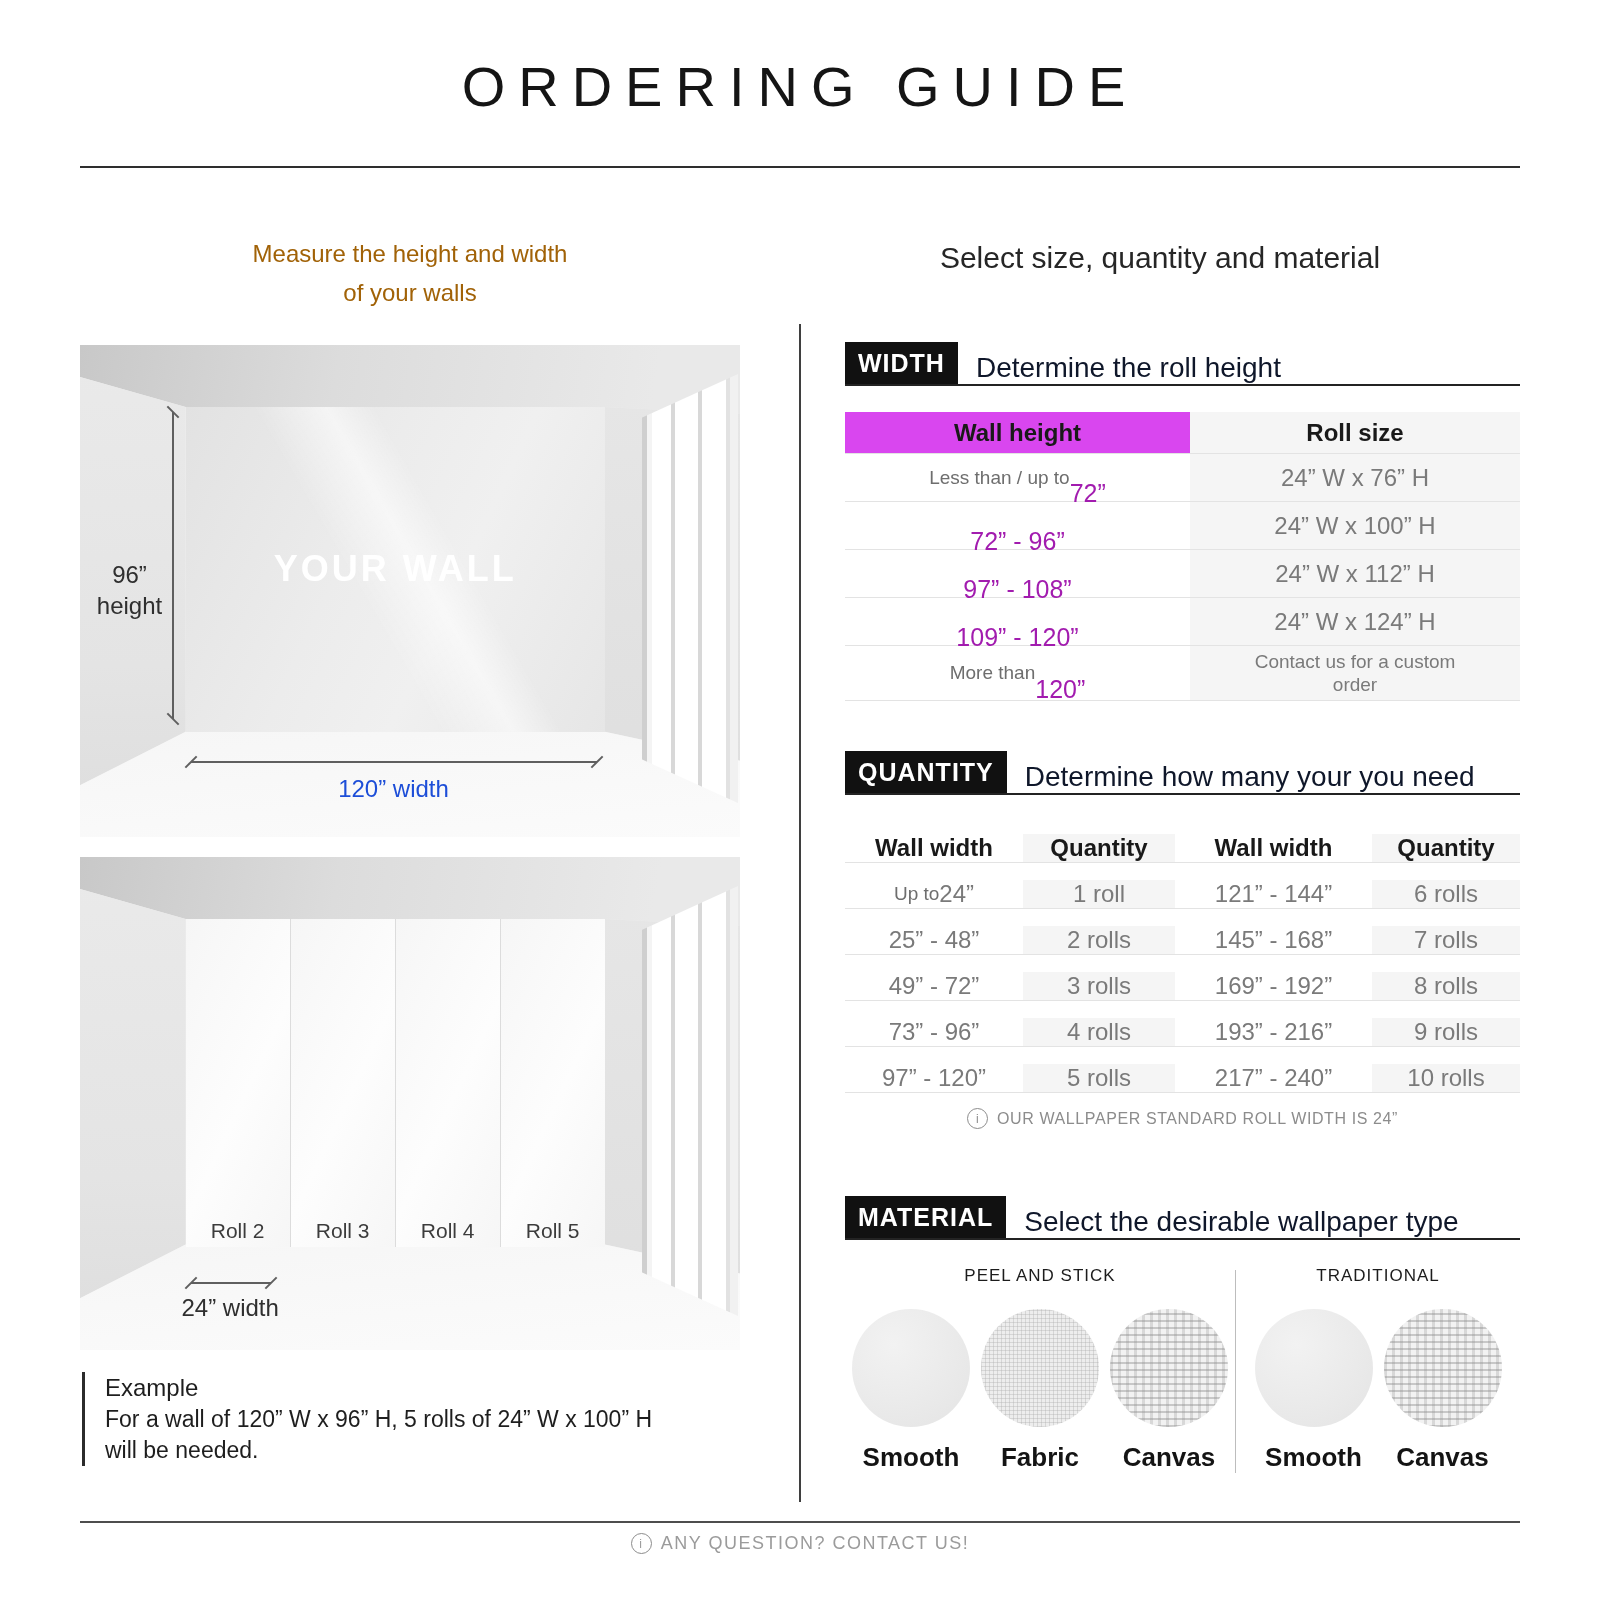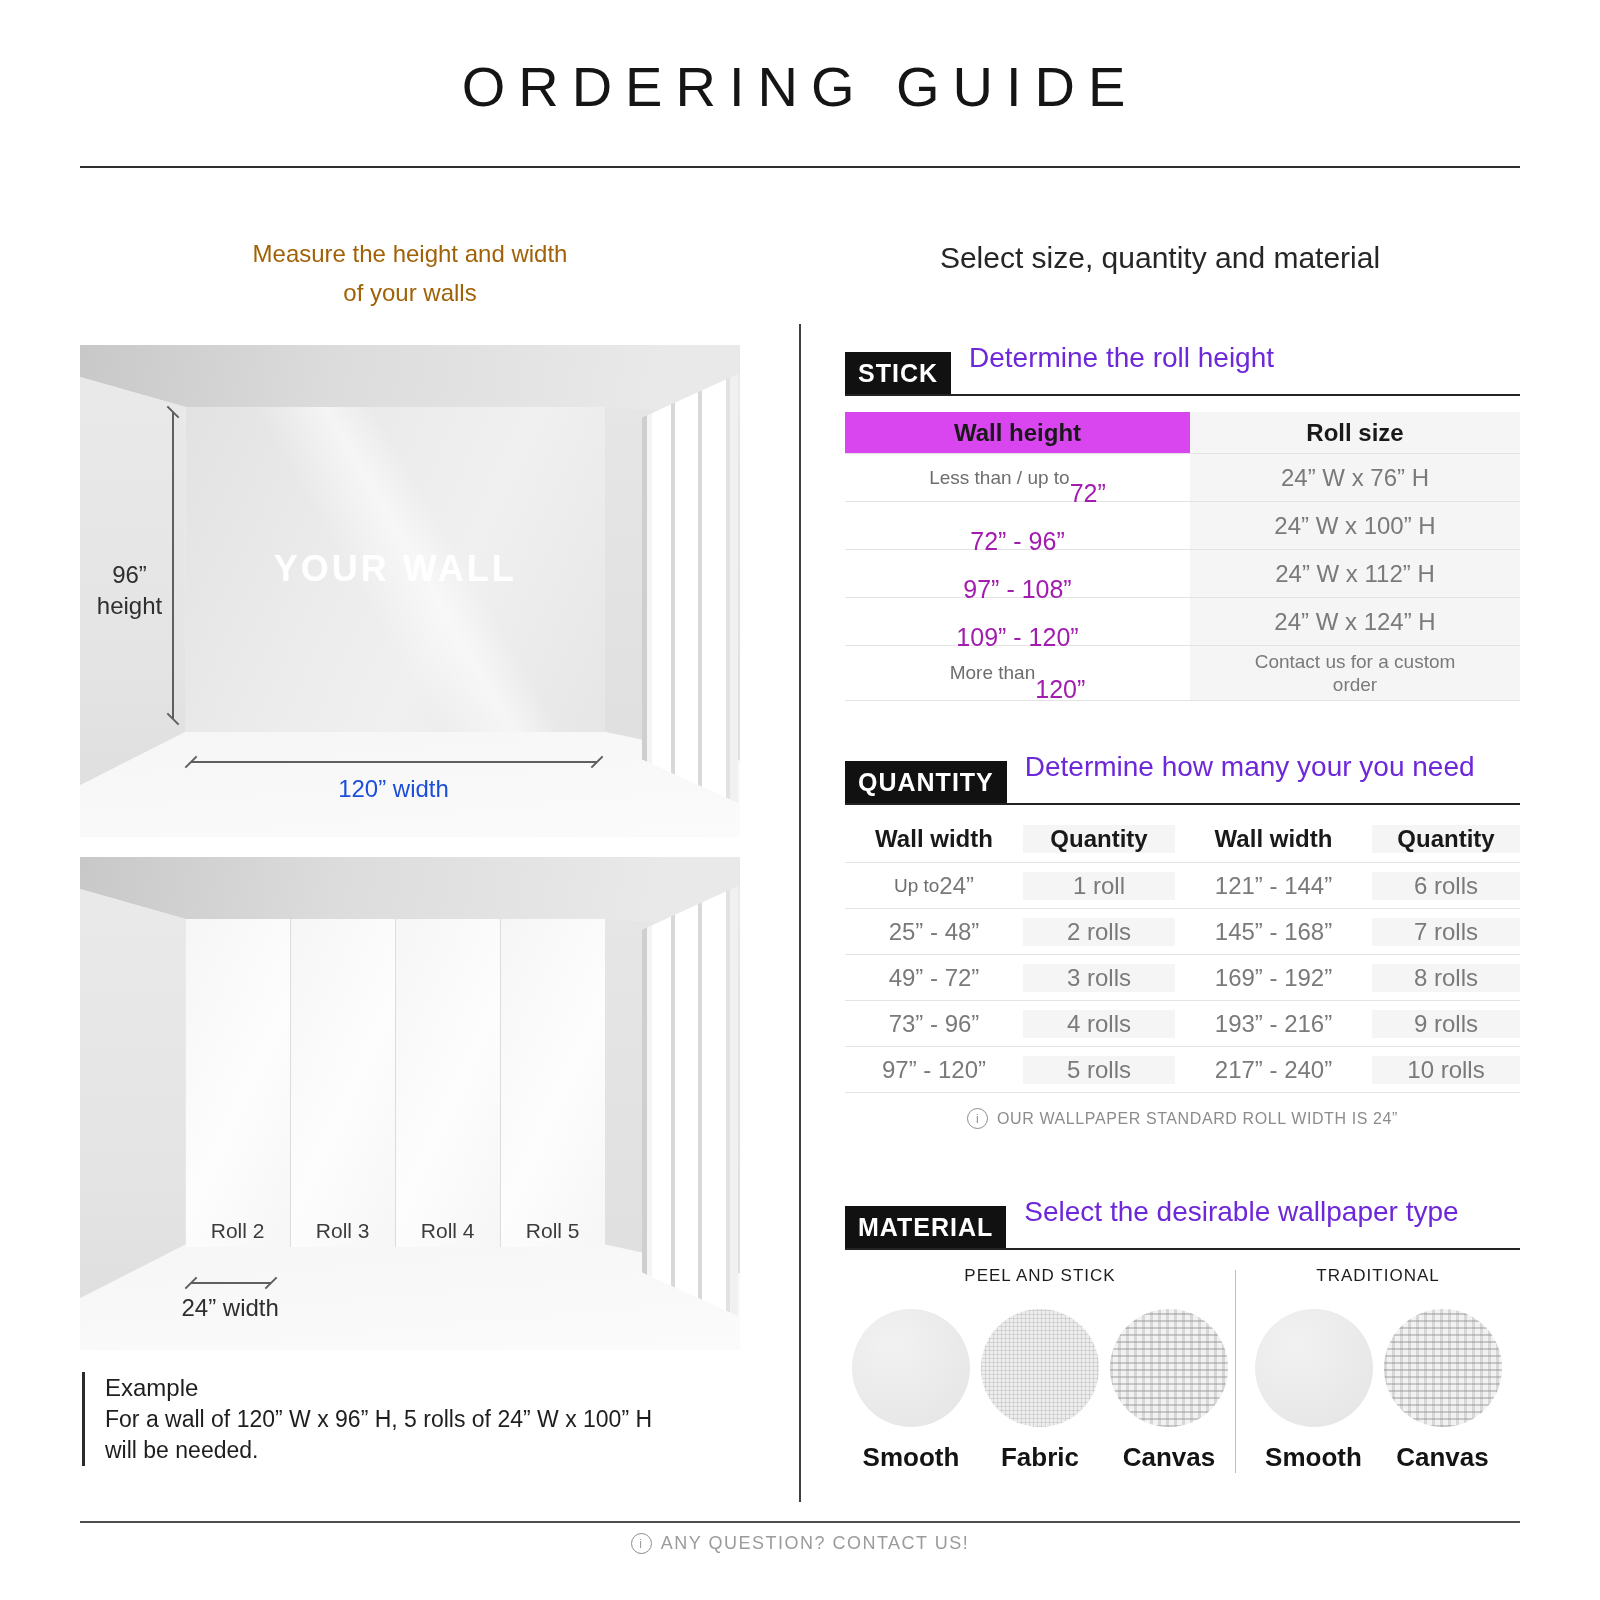--- a/index.html
+++ b/index.html
@@ -69,41 +69,41 @@
   
   .example{left:82px;top:1372px;width:640px;border-left:3px solid #2b2b2b;padding-left:20px;color:#1e1e1e;}
   .ex-title{font-size:24px;line-height:32px;}
   .ex-line{font-size:23px;line-height:31px;}
 
   
   .section-head{position:absolute;left:845px;width:675px;border-bottom:2px solid #232323;
     display:flex;align-items:flex-end;gap:18px;}
   .badge{background:#111111;color:#ffffff;font-size:25px;font-weight:600;
     letter-spacing:1px;padding:7px 13px 6px;}
-  .section-title{font-size:28px;color:#6d28d9;padding-bottom:20px;white-space:nowrap;}
+  .section-title{font-size:28px;color:#0f172a;padding-bottom:0;white-space:nowrap;}
   .head-size{top:342px;} .head-qty{top:751px;} .head-mat{top:1196px;}
 
   
   .size-table{left:845px;top:412px;width:675px;}
   .s-row{display:flex;border-bottom:1px solid #e3e3e3;align-items:stretch;height:47px;}
   .s-row.header{height:41px;}
   .s-wall,.s-roll{display:flex;align-items:center;justify-content:center;text-align:center;}
   .s-wall{width:345px;}
   .s-roll{width:330px;background:#f5f5f5;}
   .header .s-wall,.header .s-roll{font-size:24px;font-weight:700;color:#191919;background:#d946ef;}
   .header .s-roll{background:#f5f5f5;}
   .cell-pre{font-size:19px;color:#6e6e6e;}
   .cell-val{font-size:25px;color:#a21caf;margin-top:32px;}
   .s-roll .roll-text{font-size:24px;color:#7a7a7a;}
   .s-row.last{height:54px;}
   .s-row.last .roll-text{font-size:19px;line-height:23px;max-width:210px;}
 
   
   .qty-table{left:845px;top:816px;width:675px;}
-  .q-row{display:flex;border-bottom:1px solid #e3e3e3;align-items:center;height:45px;}
+  .q-row{display:flex;border-bottom:1px solid #e3e3e3;align-items:flex-end;height:45px;}
   .q-row.header{height:46px;}
   .q-c{display:flex;align-items:center;justify-content:center;text-align:center;
     font-size:24px;color:#7a7a7a;}
   .q-w1{width:178px;} .q-q1{width:152px;background:#f5f5f5;}
   .q-w2{width:197px;} .q-q2{width:148px;background:#f5f5f5;}
   .q-row.header .q-c{font-weight:700;color:#191919;font-size:24px;}
   .note{left:845px;top:1108px;width:675px;display:flex;align-items:center;justify-content:center;
     gap:9px;font-size:16px;letter-spacing:.6px;color:#8c8c8c;}
   .info-icon{width:19px;height:19px;border:1.5px solid #8c8c8c;border-radius:50%;
     display:inline-flex;align-items:center;justify-content:center;font-size:12px;flex:0 0 auto;}
@@ -188,21 +188,21 @@
   <div class="width-label-24">24” width</div>
 </div>
 
 <div class="abs example">
   <div class="ex-title">Example</div>
   <div class="ex-line">For a wall of 120” W x 96” H, 5 rolls of 24” W x 100” H</div>
   <div class="ex-line">will be needed.</div>
 </div>
 
 <div class="section-head head-size">
-  <span class="badge">STICK</span>
+  <span class="badge">WIDTH</span>
   <span class="section-title">Determine the roll height</span>
 </div>
 <div class="abs size-table">
   <div class="s-row header">
     <div class="s-wall">Wall height</div>
     <div class="s-roll">Roll size</div>
   </div>
   <div class="s-row">
     <div class="s-wall">
         <span class="cell-pre">Less than / up to </span>

